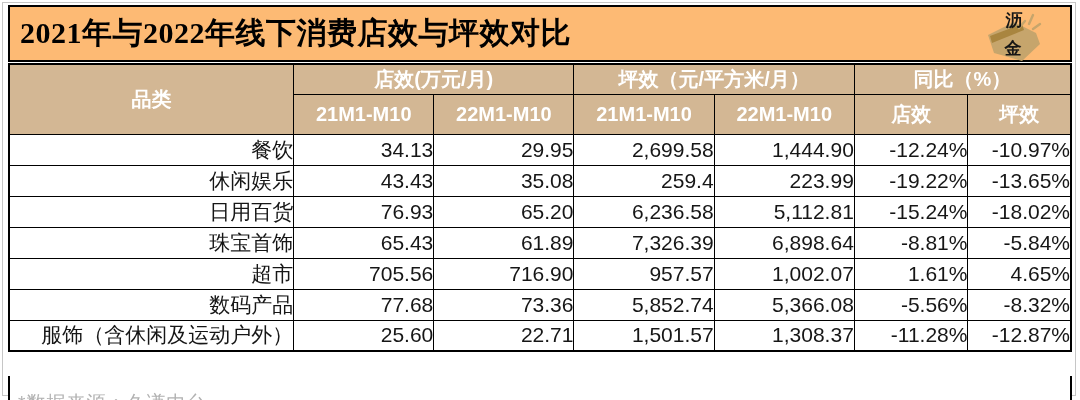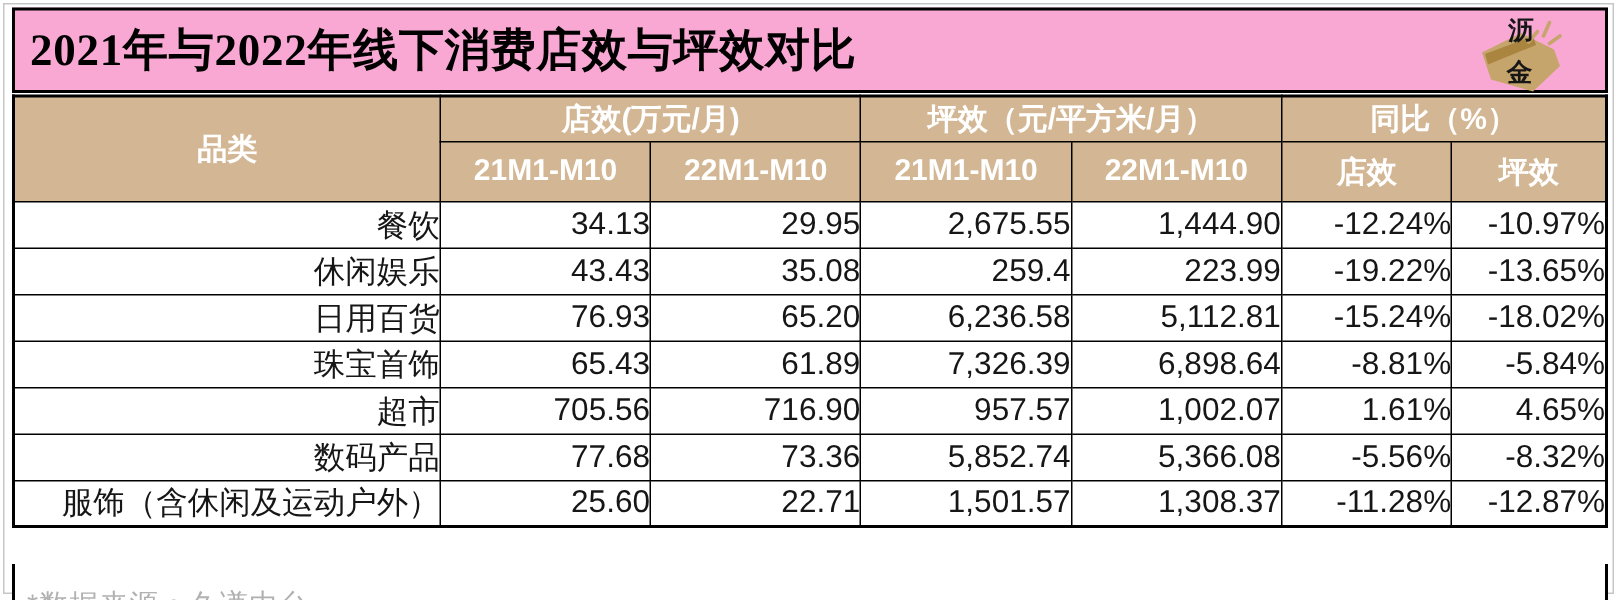--- a/index.html
+++ b/index.html
@@ -4,21 +4,21 @@
 <style>
   * { margin:0; padding:0; box-sizing:border-box; }
   html,body { width:1080px; height:400px; background:#ffffff; overflow:hidden;
               font-family:"Liberation Sans","DejaVu Sans",sans-serif; }
   .outer-frame { position:absolute; left:2px; top:2px; width:1074px; height:394px;
                  border:1px solid #c6c6c6; pointer-events:none; }
   .content { position:absolute; left:8px; top:5px; width:1064px; }
 
   
   .title-box { position:relative; border:2px solid #000; height:57px;
-               display:flex; align-items:center; background:#f9a8d4; }
+               display:flex; align-items:center; background:#fdba74; }
   .title { font-family:"Liberation Serif","DejaVu Serif",serif; font-weight:bold;
            font-size:30px; color:#000; padding-left:10px; letter-spacing:0.5px;
            white-space:nowrap; }
   .logo { position:absolute; right:20px; top:2px; width:72px; height:54px; }
 
   
   table { width:100%; border-collapse:collapse; table-layout:fixed; margin-top:1px; }
   table, th, td { border:1px solid #000; }
   table { border-width:2px; }
   thead th { background:#d3b794; color:#ffffff; font-weight:bold; font-size:20px;
@@ -88,21 +88,21 @@
         <th>22M1-M10</th>
         <th>店效</th>
         <th>坪效</th>
       </tr>
     </thead>
     <tbody>
         <tr>
           <td>餐饮</td>
           <td>34.13</td>
           <td>29.95</td>
-          <td>2,675.55</td>
+          <td>2,699.58</td>
           <td>1,444.90</td>
           <td>-12.24%</td>
           <td>-10.97%</td>
         </tr>
         <tr>
           <td>休闲娱乐</td>
           <td>43.43</td>
           <td>35.08</td>
           <td>259.4</td>
           <td>223.99</td>

